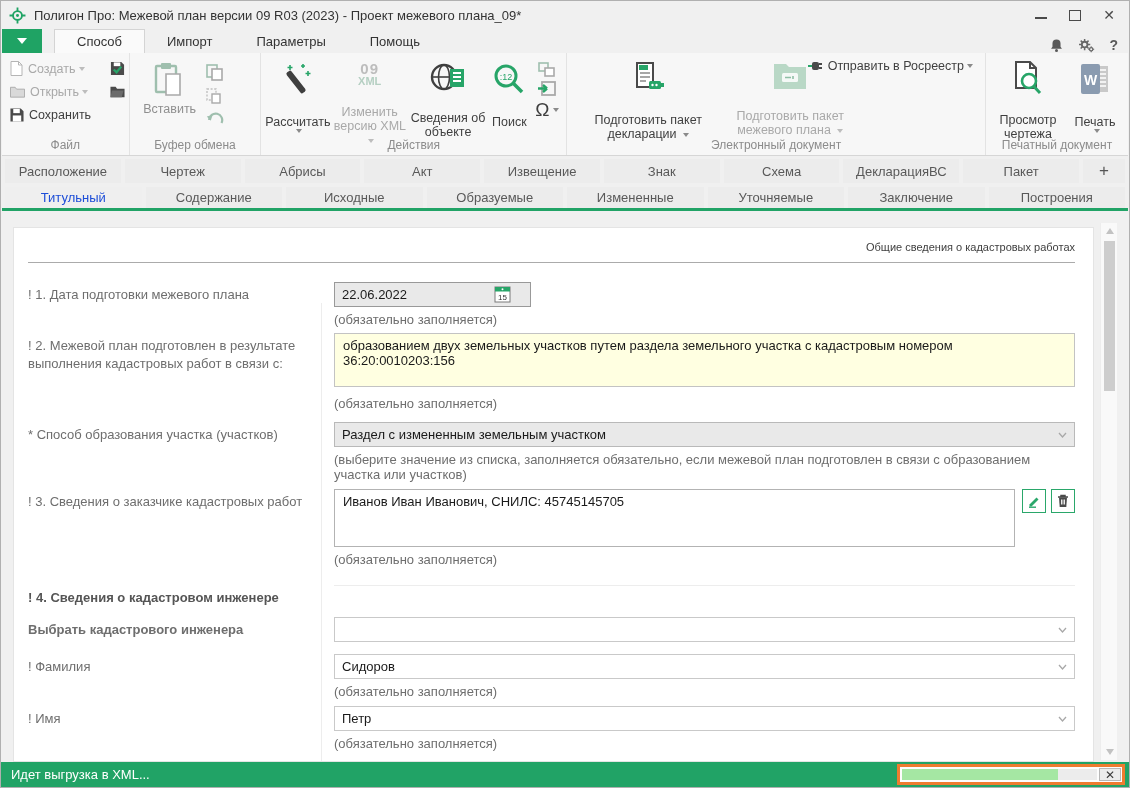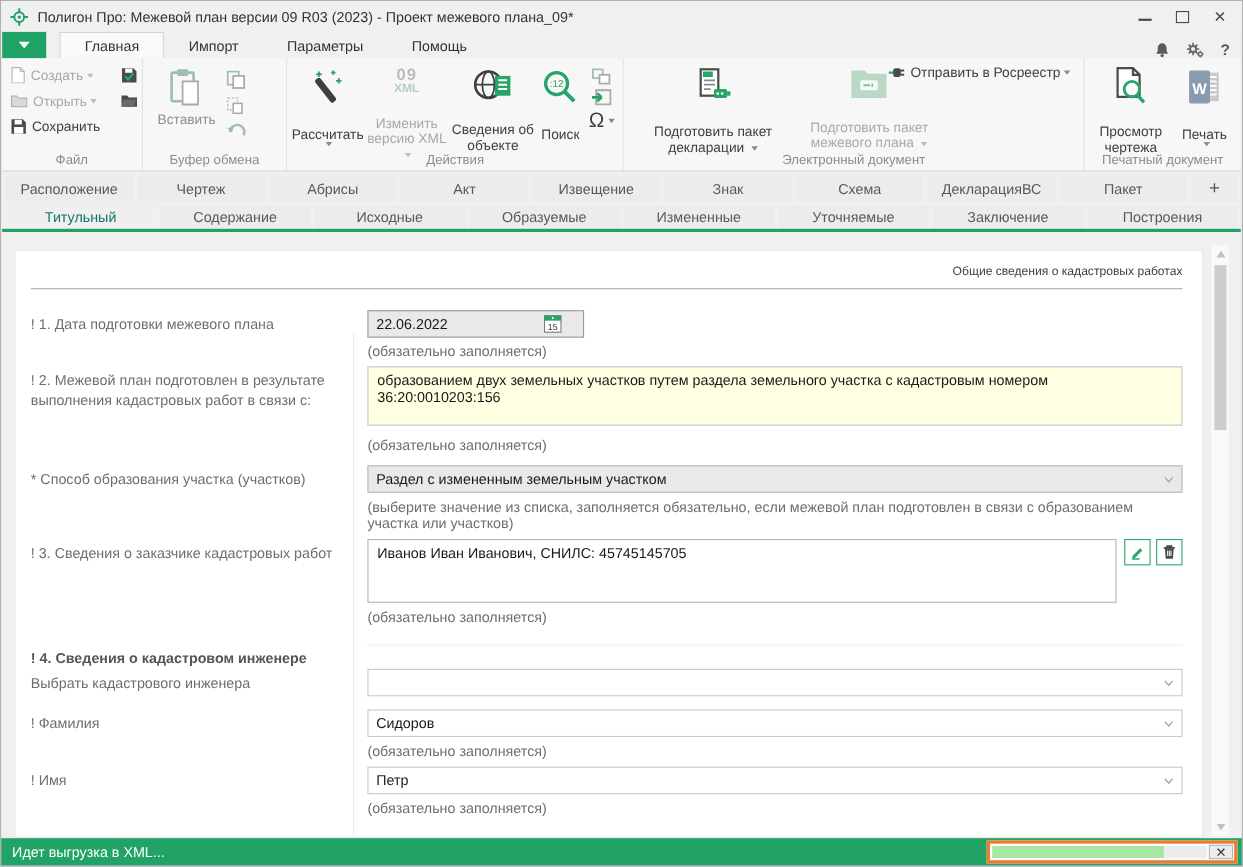--- a/index.html
+++ b/index.html
@@ -66,21 +66,21 @@
   .g-print .rbtn { width:76px; }
   .g-print .rbtn.pr { width:58px; }
   .xmlver { text-align:center; line-height:1; }
   .xmlver .n { font-size:15px; font-weight:bold; color:#bdbdbd; letter-spacing:1px; display:block; }
   .xmlver .x { font-size:11px; font-weight:bold; color:#b5cfc2; display:block; }
   
   .tabs1 { position:absolute; top:158px; left:4px; right:4px; height:24px; display:flex; gap:4px; }
   .tabs2 { position:absolute; top:186px; left:4px; right:4px; height:21px; display:flex; gap:4px; }
   .dtab { flex:1; background:#ececec; color:#595959; font-size:13px; display:flex; align-items:center; justify-content:center; white-space:nowrap; }
   .dtab.addtab { flex:0 0 42px; font-size:17px; color:#555; }
-  .dtab.activefade { color:#0f766e; background:#efefef; }
+  .dtab.activefade { color:#1d4ed8; background:#efefef; }
   .greenline { position:absolute; top:207px; left:1px; right:1px; height:3px; background:#21a366; }
   
   .content-bg { position:absolute; top:210px; left:1px; right:1px; bottom:25px; background:#f0f0f0; }
   .panel { position:absolute; top:226px; left:12px; width:1081px; bottom:25px; background:#fff; border:1px solid #e4e4e4; padding:13px 18px 0 14px; overflow:hidden; }
   .form-title { font-size:11px; color:#404040;text-align:right; }
   .hline-top { border-top:1px solid #ababab; margin-top:9px; }
   .vsep { position:absolute; left:307px; top:75px; bottom:0; width:1px; background:#ededed; }
   .frow { display:flex; position:relative; }
   .flabel { flex:0 0 293px; color:#6e6e6e; font-size:13px; line-height:1.4; padding-top:4px; padding-right:10px; }
   .flabel.bold { font-weight:bold; color:#555; }
@@ -127,21 +127,21 @@
     <div class="wc wc-min"></div>
     <div class="wc wc-max"></div>
     <div class="wc">✕</div>
   </div>
 </div>
 
 <div class="menubar">
   <div class="menu-btn">
     <span class="tri"></span>
   </div>
-  <div class="mtab active">Главная</div>
+  <div class="mtab active">Способ</div>
   <div class="mtab">Импорт</div>
   <div class="mtab">Параметры</div>
   <div class="mtab">Помощь</div>
   <div class="menubar-right">
     <svg width="15" height="15" viewBox="0 0 16 16">
       <path d="M8 1.5a4.3 4.3 0 0 1 4.3 4.3v3.4l1.5 2.3H2.2l1.5-2.3V5.8A4.3 4.3 0 0 1 8 1.5z" fill="#595959"></path>
       <circle cx="8" cy="13.4" r="1.6" fill="#595959"></circle>
     </svg>
     <svg width="17" height="15" viewBox="0 0 18 16">
       <g fill="#696969">
@@ -440,21 +440,21 @@
     </div>
   </div>
 
   <div class="frow" style="margin-top:14px;">
     <div class="flabel bold" style="padding-top:8px;">! 4. Сведения о кадастровом инженере</div>
     <div class="ffield">
         <div class="section-line"></div>
       </div>
   </div>
 
-  <div class="frow" style="">
+  <div class="frow" style="margin-top:10px;font-weight:bold;">
     <div class="flabel">Выбрать кадастрового инженера</div>
     <div class="ffield">
       <div class="selectbox">
         <span></span>
         <svg class="chev" width="9" height="6" viewBox="0 0 9 6">
             <path d="M1 1l3.5 4L8 1" fill="none" stroke="#a8a8a8" stroke-width="1.3"></path>
           </svg>
       </div>
     </div>
   </div>

